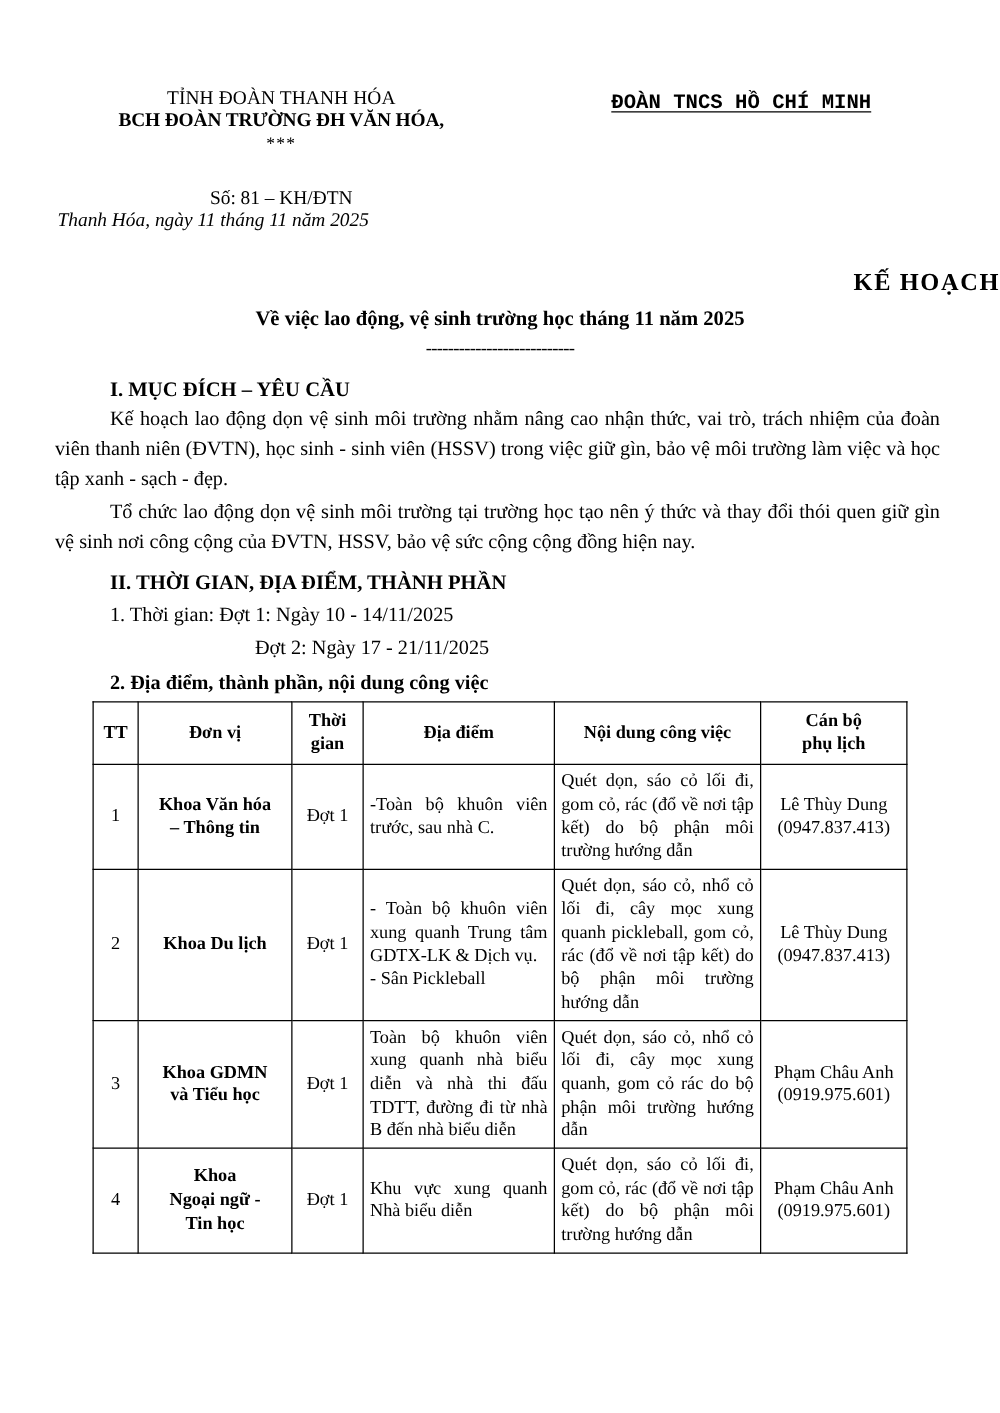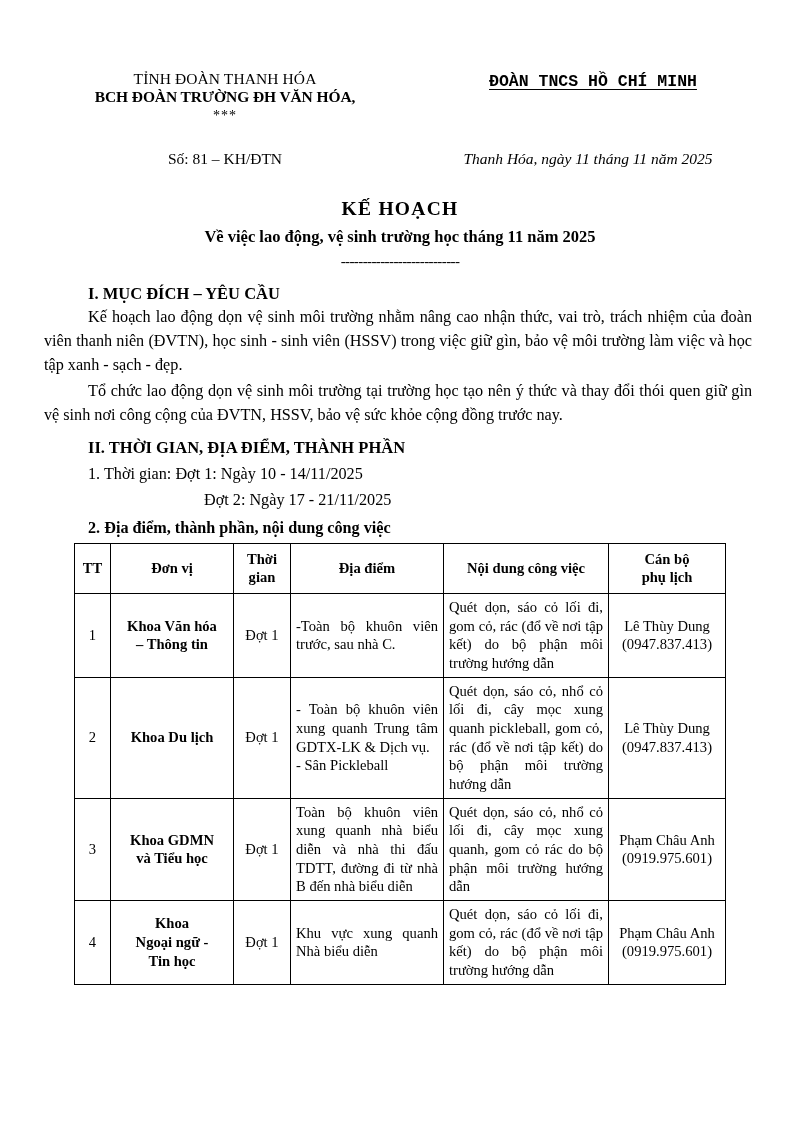--- a/index.html
+++ b/index.html
@@ -62,21 +62,21 @@
   }
   .national-title {
     font-weight: bold;
     font-size: 16.5px;
     text-decoration: underline;
     text-underline-offset: 3px;
     white-space: nowrap;
   }
   .doc-number-row {
     display: flex;
-    flex-direction: row;
+    flex-direction: column;
     align-items: flex-start;
     padding: 0 40px;
     box-sizing: border-box;
     margin-top: 26px;
   }
   .doc-number {
     width: 370px;
     text-align: center;
     font-size: 15.5px;
   }
@@ -91,20 +91,21 @@
 
   
   .title-block {
     text-align: center;
     margin-top: 30px;
   }
   .doc-title {
     font-weight: bold;
     font-size: 19.5px;
     letter-spacing: 1.3px;
+    text-align: right;
   }
   .doc-subtitle {
     font-weight: bold;
     font-size: 16.5px;
     margin-top: 7px;
   }
   .title-rule {
     margin-top: 6px;
     font-size: 15px;
     letter-spacing: -0.6px;
@@ -218,21 +219,21 @@
   <div class="title-block">
     <div class="doc-title">KẾ HOẠCH</div>
     <div class="doc-subtitle">Về việc lao động, vệ sinh trường học tháng 11 năm 2025</div>
     <div class="title-rule">---------------------------</div>
   </div>
 
   <div class="body-block">
 
     <div class="section-heading">I. MỤC ĐÍCH – YÊU CẦU</div>
     <p class="para">Kế hoạch lao động dọn vệ sinh môi trường nhằm nâng cao nhận thức, vai trò, trách nhiệm của đoàn viên thanh niên (ĐVTN), học sinh - sinh viên (HSSV) trong việc giữ gìn, bảo vệ môi trường làm việc và học tập xanh - sạch - đẹp.</p>
-    <p class="para">Tổ chức lao động dọn vệ sinh môi trường tại trường học tạo nên ý thức và thay đổi thói quen giữ gìn vệ sinh nơi công cộng của ĐVTN, HSSV, bảo vệ sức khỏe cộng đồng trước nay.</p>
+    <p class="para">Tổ chức lao động dọn vệ sinh môi trường tại trường học tạo nên ý thức và thay đổi thói quen giữ gìn vệ sinh nơi công cộng của ĐVTN, HSSV, bảo vệ sức cộng cộng đồng hiện nay.</p>
 
     <div class="section-heading tight">II.  THỜI GIAN, ĐỊA ĐIỂM, THÀNH PHẦN</div>
 
     <div class="sub-item">
       <b>1. Thời gian:</b>
       <span>Đợt 1: Ngày 10 - 14/11/2025</span>
     </div>
     <div class="sub-item-indent">Đợt 2: Ngày 17 - 21/11/2025</div>
 
     <div class="sub-heading">2. Địa điểm, thành phần, nội dung công việc</div>

